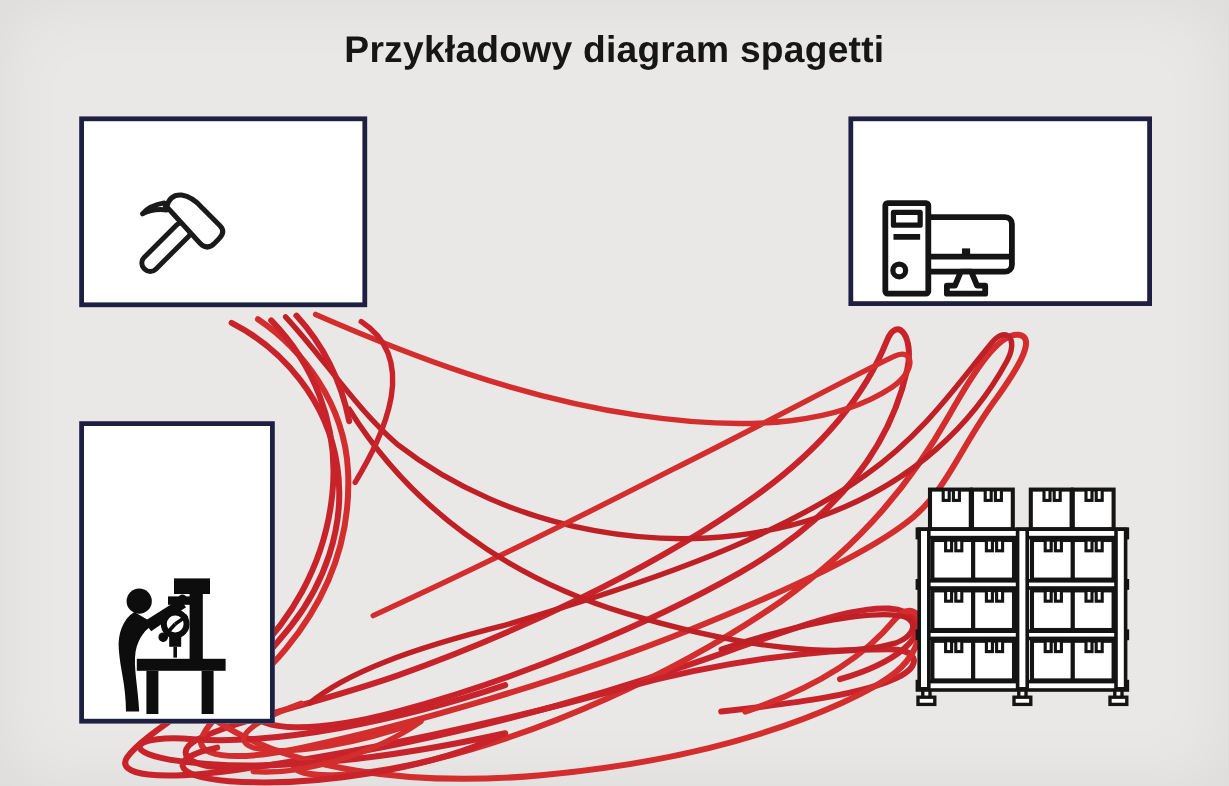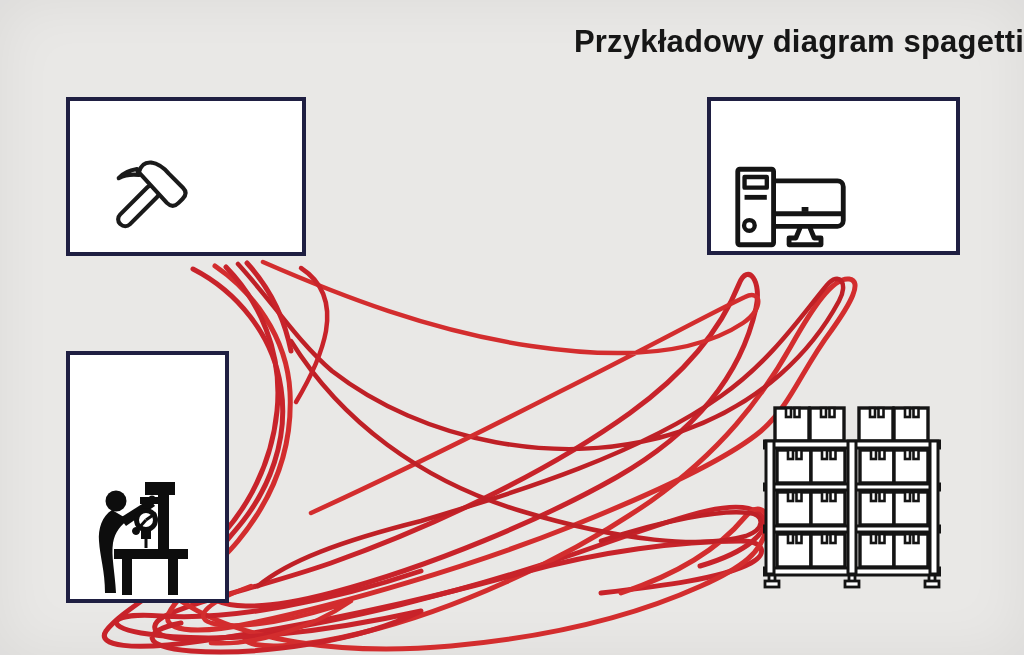--- a/index.html
+++ b/index.html
@@ -16,21 +16,21 @@
   .stage{
     position:relative;
     width:1024px;height:655px;
     background:var(--bg);
     overflow:hidden;
     box-shadow:inset 0 0 60px rgba(0,0,0,0.06);
   }
   .title{
     position:absolute;
     left:0;top:24px;width:100%;
-    text-align:right;
+    text-align:center;
     font-size:31px;
     font-weight:700;
     letter-spacing:0.2px;
     color:var(--ink);
   }
   .station{
     position:absolute;
     background:var(--white);
     border:4px solid var(--navy);
     box-sizing:border-box;

